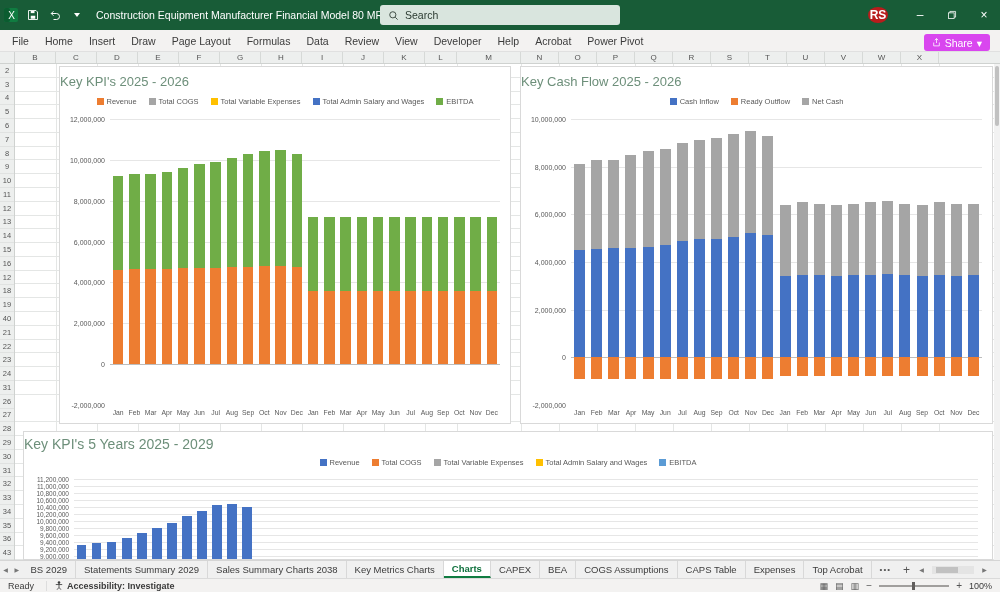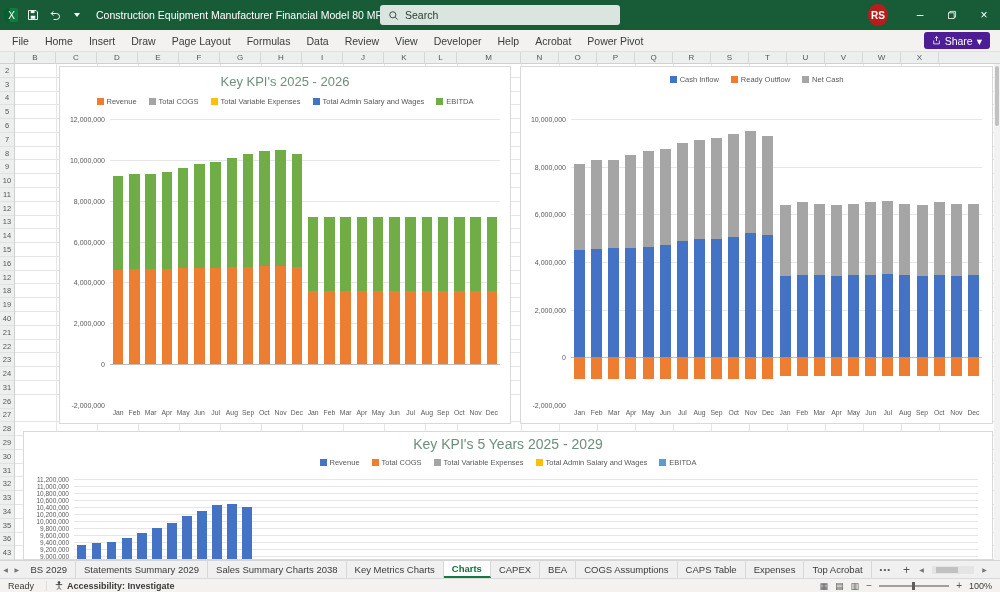--- a/index.html
+++ b/index.html
@@ -6,47 +6,47 @@
   html,body { width:1000px; height:592px; overflow:hidden; font-family:"Liberation Sans", sans-serif; }
   #app { position:relative; width:1000px; height:592px; background:#fff; }
 
   
   #titlebar { position:absolute; top:0; left:0; width:1000px; height:30px; background:#185C37; display:flex; align-items:center; color:#fff; }
   .tb-ic { display:inline-flex; align-items:center; justify-content:center; width:22px; height:30px; }
   .caret-dn { width:0; height:0; border-left:3px solid transparent; border-right:3px solid transparent; border-top:4px solid #fff; display:inline-block; }
   .tb-title { font-size:10.5px; color:#fff; white-space:nowrap; margin-left:8px; }
   .tb-search { position:absolute; left:50%; transform:translateX(-50%); top:5px; width:240px; height:20px; background:#D9E5DE; border-radius:3px; display:flex; align-items:center; gap:6px; padding-left:8px; color:#2b3b31; font-size:10.5px; }
   .tb-right { margin-left:auto; display:flex; align-items:center; height:100%; }
-  .avatar { width:20px; height:22px; border-radius:50%; background:#b91c1c; color:#fff; font-size:10px; font-weight:bold; display:flex; align-items:center; justify-content:center; margin-right:16px; }
+  .avatar { width:20px; height:16px; border-radius:50%; background:#b91c1c; color:#fff; font-size:12px; font-weight:bold; display:flex; align-items:center; justify-content:center; margin-right:16px; }
   .win-btn { width:32px; height:30px; display:flex; align-items:center; justify-content:center; font-size:12px; color:#fff; }
 
   
-  #ribbon { position:absolute; top:30px; left:0; width:1000px; height:22px; background:#F3F2F1; display:flex; align-items:center; border-bottom:1px solid #E0E0E0; }
+  #ribbon { position:absolute; top:30px; left:0; width:1000px; height:22px; background:#F3F2F1; display:flex; align-items:flex-end; border-bottom:1px solid #E0E0E0; }
   #ribbon-tabs { display:flex; align-items:center; height:100%; padding-left:4px; }
   .rtab { font-size:10.5px; color:#3b3b3b; padding:0 8px; height:100%; display:flex; align-items:center; white-space:nowrap; }
-  #share-btn { margin-left:auto; margin-right:10px; background:#4c1d95; color:#fff; font-size:10.5px; height:17px; border-radius:3px; padding:0 8px; display:flex; align-items:center; gap:4px; }
+  #share-btn { margin-left:auto; margin-right:10px; background:#d946ef; color:#fff; font-size:10.5px; height:17px; border-radius:3px; padding:0 8px; display:flex; align-items:center; gap:4px; }
 
   
   #colheaders { position:absolute; top:52px; left:0; width:1000px; height:12px; background:#EDEFEE; display:flex; border-bottom:1px solid #CFD2D0; }
   .corner { width:15px; height:100%; border-right:1px solid #CFD2D0; background:#EDEFEE; }
   .colh { height:100%; border-right:1px solid #D6D9D7; font-size:8px; color:#555; display:flex; align-items:center; justify-content:center; }
 
   
   #sheet { position:absolute; top:64px; left:0; width:1000px; height:496px; background:#fff; }
   #rownums { position:absolute; left:0; top:0; width:15px; height:100%; background:#EDEFEE; border-right:1px solid #CFD2D0; display:flex; flex-direction:column; }
   .rownum { flex:1; font-size:7.5px; color:#555; display:flex; align-items:center; justify-content:center; border-bottom:1px solid #E0E2E1; }
   #sheetbody { position:absolute; left:15px; top:0; right:0; bottom:0;
     background-image:repeating-linear-gradient(to bottom, #fff 0px, #fff 12.8px, #E4E6E5 12.8px, #E4E6E5 13.78px); }
   .vline { position:absolute; top:0; bottom:0; width:1px; background:#E4E6E5; }
   #vscroll { position:absolute; right:0; top:0; width:6px; height:100%; background:#F2F2F2; z-index:3; }
   #vthumb { position:absolute; top:2px; left:1px; width:4px; height:60px; background:#C1C1C1; border-radius:2px; }
 
   
   .chart { position:absolute; background:#fff; border:1px solid #D9D9D9; z-index:1; overflow:hidden; }
-  .c-title { text-align:center; font-size:13px; color:#6d8f7a; margin-top:7px; }
+  .c-title { text-align:left; font-size:13px; color:#6d8f7a; margin-top:7px; }
   #chart-3 .c-title { font-size:14px; margin-top:4px; }
   .c-legend { display:flex; justify-content:center; gap:12px; margin-top:8px; font-size:7.5px; color:#595959; align-items:center; }
   #chart-3 .c-legend { margin-top:6px; }
   .lg-item { display:flex; align-items:center; }
   .lg-sq { width:7px; height:7px; display:inline-block; margin-right:3px; }
   .c-plotwrap { position:absolute; left:0; right:10px; top:52px; bottom:18px; }
   #chart-3 .c-plotwrap { top:44px; bottom:0; right:14px; }
   .c-ylabels { position:absolute; left:0; top:0; bottom:0; width:50px; }
   .ylab { position:absolute; right:5px; font-size:7px; color:#595959; transform:translateY(-50%); white-space:nowrap; }
   #chart-3 .ylab { font-size:6.5px; }
@@ -398,20 +398,21 @@
             <span class="xlab">Jul</span>
             <span class="xlab">Aug</span>
             <span class="xlab">Sep</span>
             <span class="xlab">Oct</span>
             <span class="xlab">Nov</span>
             <span class="xlab">Dec</span>
           </div>
       </div>
 
       <div class="chart" id="chart-2" style="left:505px; top:2px; width:473px; height:358px;">
+        <div class="c-title">Key Cash Flow 2025 - 2026</div>
         <div class="c-legend">
             <span class="lg-item">
               <span class="lg-sq" style="background: rgb(68, 114, 196);"></span>
               <span>Cash Inflow</span>
             </span>
             <span class="lg-item">
               <span class="lg-sq" style="background: rgb(237, 125, 49);"></span>
               <span>Ready Outflow</span>
             </span>
             <span class="lg-item">

